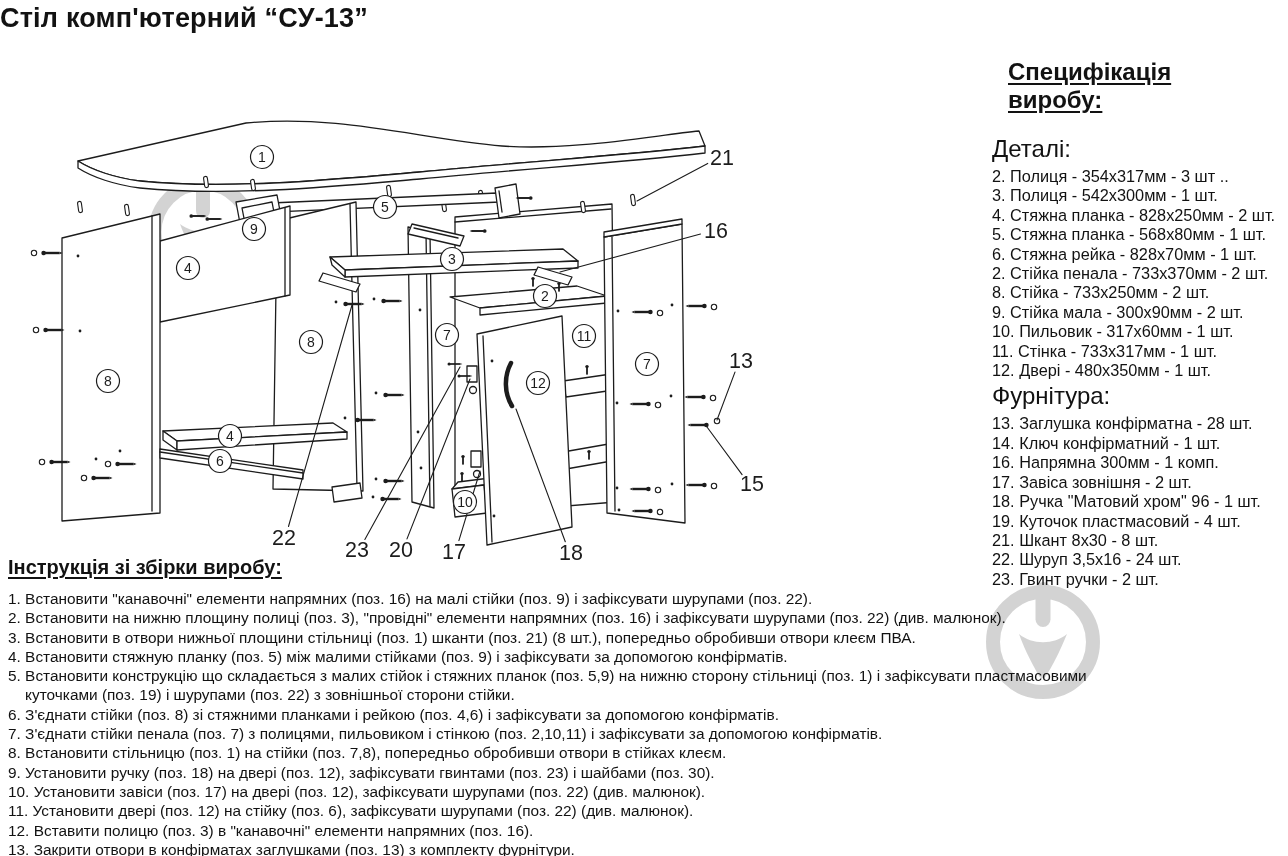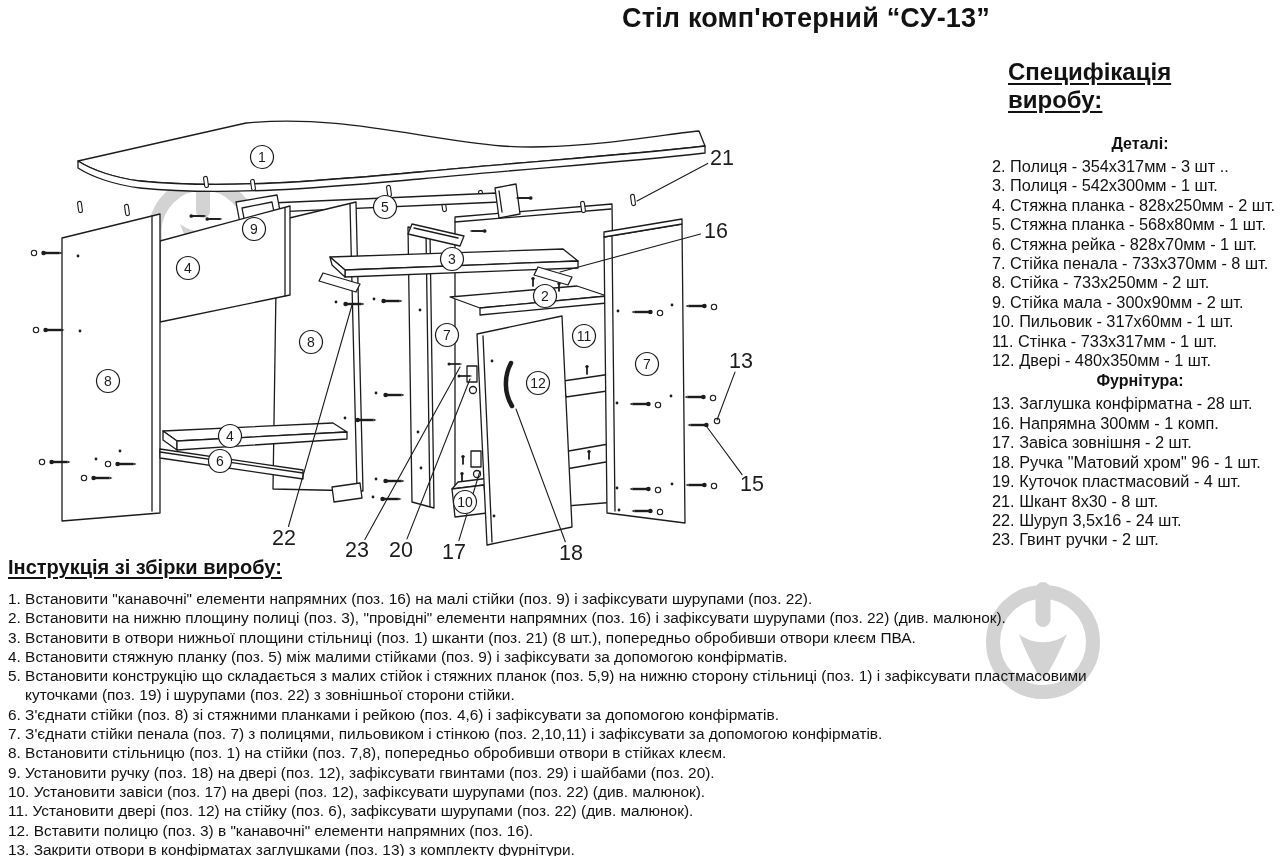--- a/index.html
+++ b/index.html
@@ -2,28 +2,28 @@
 <html><head>
 <meta charset="utf-8">
 <style>
   html,body{margin:0;padding:0;}
   body{
     width:1288px;height:856px;position:relative;overflow:hidden;
     background:#ffffff;color:#121212;
     font-family:"Liberation Sans",sans-serif;
   }
   .title{
-    position:absolute;left:0;top:3px;width:990px;text-align:right;
+    position:absolute;left:0;top:3px;width:990px;text-align:left;
     font-size:27px;font-weight:bold;letter-spacing:.2px;z-index:2;
   }
   svg.diagram{position:absolute;left:0;top:0;z-index:1;}
   svg.watermark2{position:absolute;left:977px;top:576px;z-index:0;}
   .spec{position:absolute;left:992px;top:42px;width:296px;z-index:2;}
   .spec .spec-heading{font-size:24px;font-weight:bold;text-decoration:underline;text-underline-offset:3px;margin:16px;}
-  .spec .group-heading{font-size:16px;font-weight:bold;margin:21px 0 4px 0;text-align:center;}
+  .spec .group-heading{font-size:24px;font-weight:normal;margin:21px 0 4px 0;}
   .spec .group-heading.furn{margin:2px 0 4px 0;}
   .spec .line{font-size:16.3px;line-height:19.4px;white-space:nowrap;}
   .instructions{position:absolute;left:8px;top:556px;width:1278px;z-index:2;}
   .instructions .instr-heading{font-size:20px;font-weight:bold;text-decoration:underline;text-underline-offset:3px;margin:0 0 10px 0;}
   .steps .step{font-size:15.4px;line-height:19.3px;white-space:pre-wrap;}
   text{font-family:"Liberation Sans",sans-serif;}
 </style>
 </head>
 <body>
 
@@ -349,30 +349,31 @@
 
 <aside class="spec">
   <h2 class="spec-heading">Специфікація виробу:</h2>
   <h3 class="group-heading">Деталі:</h3>
   <div>
       <div class="line">2. Полиця - 354х317мм - 3 шт ..</div>
       <div class="line">3. Полиця - 542х300мм - 1 шт.</div>
       <div class="line">4. Стяжна планка - 828х250мм - 2 шт.</div>
       <div class="line">5. Стяжна планка - 568х80мм - 1 шт.</div>
       <div class="line">6. Стяжна рейка - 828х70мм - 1 шт.</div>
-      <div class="line">7. Стійка пенала - 733х370мм - 8 шт.</div>
+      <div class="line">2. Стійка пенала - 733х370мм - 2 шт.</div>
       <div class="line">8. Стійка - 733х250мм - 2 шт.</div>
       <div class="line">9. Стійка мала - 300х90мм - 2 шт.</div>
       <div class="line">10. Пильовик - 317х60мм - 1 шт.</div>
       <div class="line">11. Стінка - 733х317мм - 1 шт.</div>
       <div class="line">12. Двері - 480х350мм - 1 шт.</div>
     </div>
   <h3 class="group-heading furn">Фурнітура:</h3>
   <div>
       <div class="line">13. Заглушка конфірматна - 28 шт.</div>
+      <div class="line">14. Ключ конфірматний - 1 шт.</div>
       <div class="line">16. Напрямна 300мм - 1 комп.</div>
       <div class="line">17. Завіса зовнішня - 2 шт.</div>
       <div class="line">18. Ручка "Матовий хром" 96 - 1 шт.</div>
       <div class="line">19. Куточок пластмасовий - 4 шт.</div>
       <div class="line">21. Шкант 8х30 - 8 шт.</div>
       <div class="line">22. Шуруп 3,5х16 - 24 шт.</div>
       <div class="line">23. Гвинт ручки - 2 шт.</div>
     </div>
 </aside>
 
@@ -381,19 +382,19 @@
   <div class="steps">
       <div class="step">1. Встановити "канавочні" елементи напрямних (поз. 16) на малі стійки (поз. 9) і зафіксувати шурупами (поз. 22).</div>
       <div class="step">2. Встановити на нижню площину полиці (поз. 3), "провідні" елементи напрямних (поз. 16) і зафіксувати шурупами (поз. 22) (див. малюнок).</div>
       <div class="step">3. Встановити в отвори нижньої площини стільниці (поз. 1) шканти (поз. 21) (8 шт.), попередньо обробивши отвори клеєм ПВА.</div>
       <div class="step">4. Встановити стяжную планку (поз. 5) між малими стійками (поз. 9) і зафіксувати за допомогою конфірматів.</div>
       <div class="step">5. Встановити конструкцію що складається з малих стійок і стяжних планок (поз. 5,9) на нижню сторону стільниці (поз. 1) і зафіксувати пластмасовими
     куточками (поз. 19) і шурупами (поз. 22) з зовнішньої сторони стійки.</div>
       <div class="step">6. З'єднати стійки (поз. 8) зі стяжними планками і рейкою (поз. 4,6) і зафіксувати за допомогою конфірматів.</div>
       <div class="step">7. З'єднати стійки пенала (поз. 7) з полицями, пильовиком і стінкою (поз. 2,10,11) і зафіксувати за допомогою конфірматів.</div>
       <div class="step">8. Встановити стільницю (поз. 1) на стійки (поз. 7,8), попередньо обробивши отвори в стійках клеєм.</div>
-      <div class="step">9. Установити ручку (поз. 18) на двері (поз. 12), зафіксувати гвинтами (поз. 29) і шайбами (поз. 20).</div>
+      <div class="step">9. Установити ручку (поз. 18) на двері (поз. 12), зафіксувати гвинтами (поз. 23) і шайбами (поз. 30).</div>
       <div class="step">10. Установити завіси (поз. 17) на двері (поз. 12), зафіксувати шурупами (поз. 22) (див. малюнок).</div>
       <div class="step">11. Установити двері (поз. 12) на стійку (поз. 6), зафіксувати шурупами (поз. 22) (див. малюнок).</div>
       <div class="step">12. Вставити полицю (поз. 3) в "канавочні" елементи напрямних (поз. 16).</div>
       <div class="step">13. Закрити отвори в конфірматах заглушками (поз. 13) з комплекту фурнітури.</div>
     </div>
 </section>
 
 </body></html>

